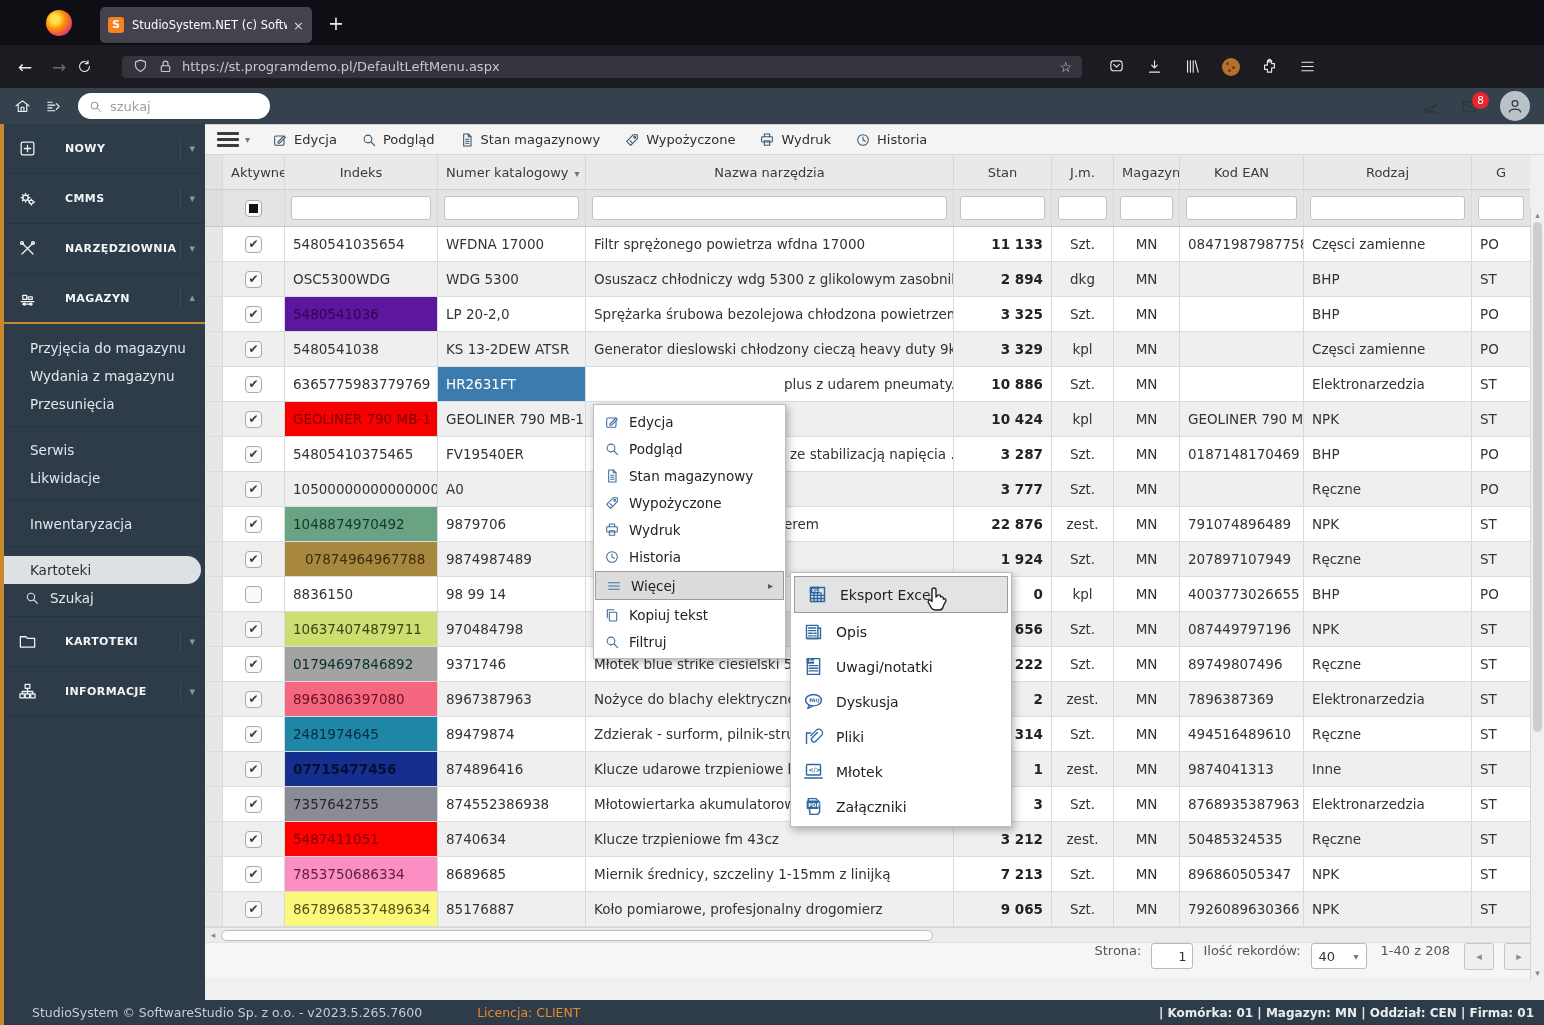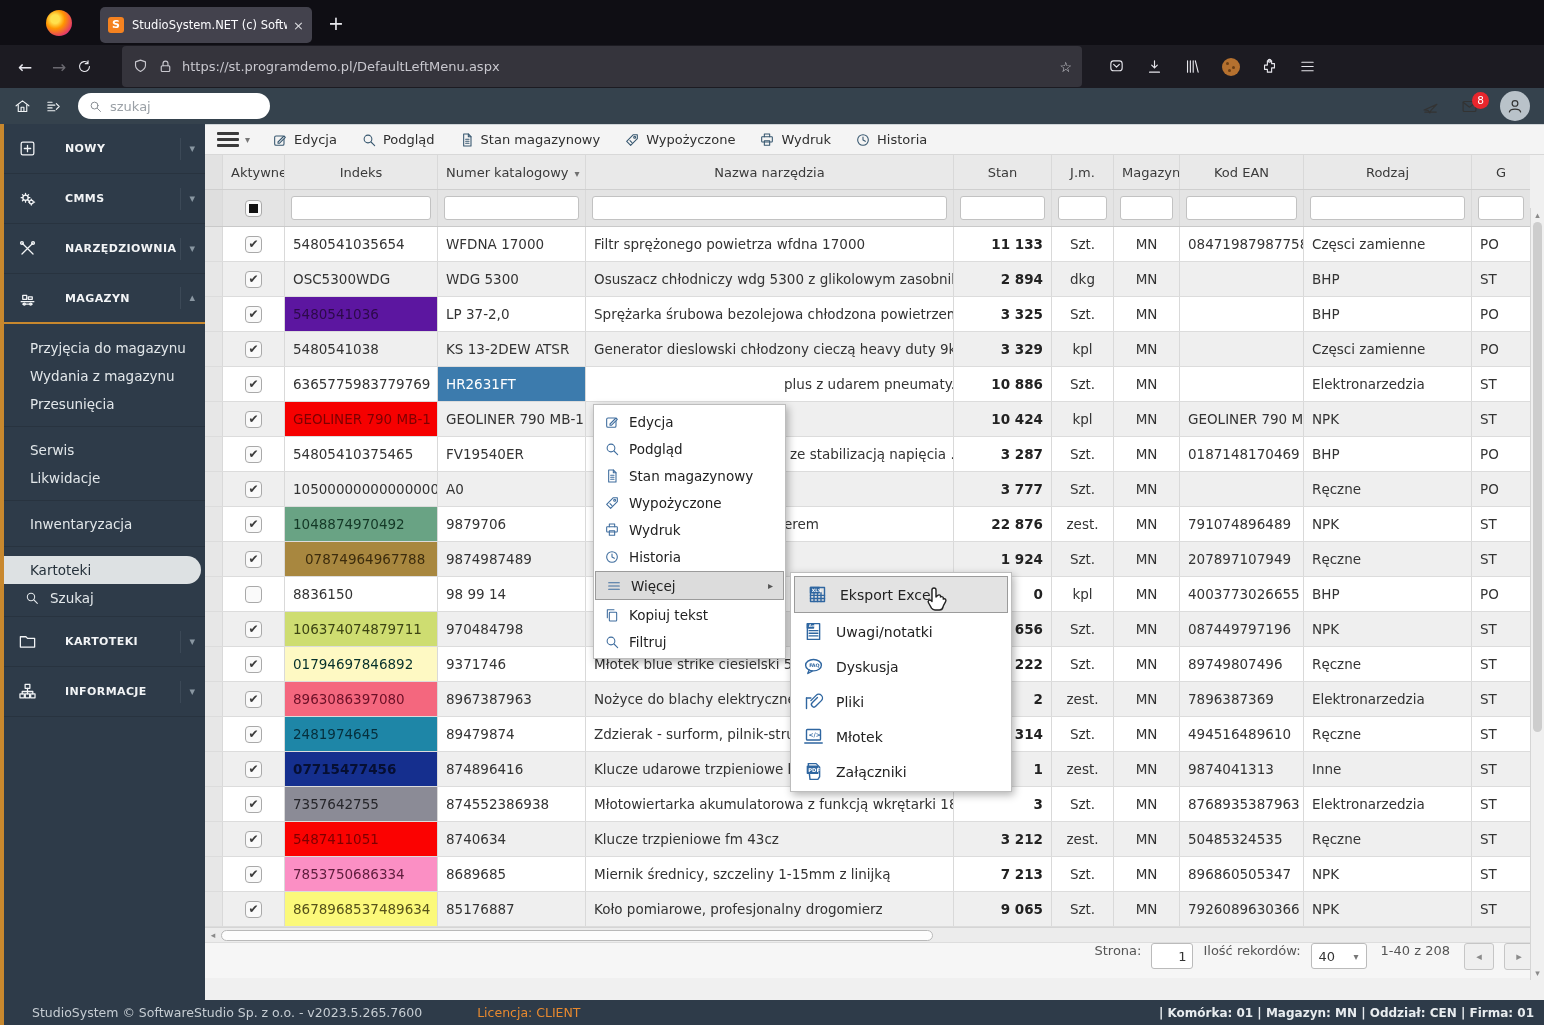--- a/index.html
+++ b/index.html
@@ -13,21 +13,21 @@
   .fx-logo { width:26px; height:26px; border-radius:50%; margin:0 28px 0 46px;
     background:radial-gradient(circle at 35% 35%,#ffe14d 0 18%,#ff9500 40%,#e3386a 75%,#7542e5 100%); }
   .tab { width:212px; height:36px; margin-top:5px; background:#43424d; border-radius:5px; display:flex; align-items:center; padding:0 8px; color:#fbfbfe; }
   .tab .fav { width:16px; height:16px; border-radius:3px; background:#f58220; color:#fff; font-size:11px; font-weight:bold; text-align:center; line-height:16px; margin-right:8px; }
   .tab .t-title { font-size:11.5px; white-space:nowrap; overflow:hidden; flex:1; }
   .tab .t-close { color:#d8d8dd; font-size:13px; margin-left:6px; }
   .newtab { color:#e8e8ee; font-size:19px; margin-left:16px; }
   .navbar { position:absolute; left:0; top:45px; width:1544px; height:43px; background:#1c1b22; display:flex; align-items:center; }
   .nav-ic { color:#e8e8ee; font-size:17px; width:34px; text-align:center; }
   .nav-ic.dim { color:#6a6970; }
-  .urlbar { height:41px; width:960px; margin-left:12px; background:#35343c; border-radius:4px; display:flex; align-items:center; padding:0 10px; color:#c9c8cf; }
+  .urlbar { height:22px; width:960px; margin-left:12px; background:#35343c; border-radius:4px; display:flex; align-items:center; padding:0 10px; color:#c9c8cf; }
   .urlbar .u-txt { font-size:13px; margin-left:8px; flex:1; }
   .urlbar .u-star { color:#d4d4da; font-size:14px; }
   .navright { display:flex; align-items:center; gap:21px; margin-left:26px; color:#e6e6ec; }
   .cookie { width:18px; height:18px; border-radius:50%; background:#b5712f; position:relative; }
   .cookie i { position:absolute; width:3px; height:3px; border-radius:50%; background:#6d3f14; }
 
   
   .appheader { position:absolute; left:0; top:88px; width:1544px; height:36px; background:#35424d; display:flex; align-items:center; }
   .ah-ic { margin-left:14px; color:#f0f3f5; }
   .searchpill { width:192px; height:26px; background:#fff; border-radius:13px; margin-left:16px; display:flex; align-items:center; padding:0 10px; }
@@ -472,21 +472,21 @@
           <div class="cell c-ean"></div>
           <div class="cell c-rodz">BHP</div>
           <div class="cell c-g">ST</div>
         </div>
         <div class="trow drow">
           <div class="cell c-lead"></div>
           <div class="cell c-akt">
             <span class="cb">✔</span>
           </div>
           <div class="cell c-idx" style="background: rgb(92, 22, 160); color: rgb(44, 10, 73);">5480541036</div>
-          <div class="cell c-cat">LP 37-2,0</div>
+          <div class="cell c-cat">LP 20-2,0</div>
           <div class="cell c-name">Sprężarka śrubowa bezolejowa chłodzona powietrzem ...</div>
           <div class="cell c-stan">3 325</div>
           <div class="cell c-jm">Szt.</div>
           <div class="cell c-mag">MN</div>
           <div class="cell c-ean"></div>
           <div class="cell c-rodz">BHP</div>
           <div class="cell c-g">PO</div>
         </div>
         <div class="trow drow alt">
           <div class="cell c-lead"></div>
@@ -621,21 +621,21 @@
           <div class="cell c-mag">MN</div>
           <div class="cell c-ean">087449797196</div>
           <div class="cell c-rodz">NPK</div>
           <div class="cell c-g">ST</div>
         </div>
         <div class="trow drow">
           <div class="cell c-lead"></div>
           <div class="cell c-akt">
             <span class="cb">✔</span>
           </div>
-          <div class="cell c-idx" style="background: #fef9c3; color: rgb(5, 48, 43);">01794697846892</div>
+          <div class="cell c-idx" style="background: #a3a3a3; color: rgb(5, 48, 43);">01794697846892</div>
           <div class="cell c-cat">9371746</div>
           <div class="cell c-name">Młotek blue strike ciesielski 57...</div>
           <div class="cell c-stan">8 222</div>
           <div class="cell c-jm">Szt.</div>
           <div class="cell c-mag">MN</div>
           <div class="cell c-ean">89749807496</div>
           <div class="cell c-rodz">Ręczne</div>
           <div class="cell c-g">ST</div>
         </div>
         <div class="trow drow alt">
@@ -867,20 +867,29 @@
           <rect x="4" y="4" width="10" height="6" fill="currentColor"></rect>
           <text x="5.5" y="9" font-size="5" fill="#fff" stroke="none" font-weight="bold">XLS</text>
           <path d="M4 13h16M4 16.5h16M8 10v10M12 10v10M16 10v10"></path>
         </svg>
       </span>
       <span>Eksport Excel</span>
     </div>
     <div class="sm-item">
       <span class="mi">
         <svg width="21" height="21" viewBox="0 0 24 24" fill="none" stroke="currentColor" stroke-width="1.6" stroke-linecap="round" stroke-linejoin="round">
+          <rect x="4" y="5" width="13" height="15"></rect>
+          <path d="M17 8h3v12H5M6.5 8h8M6.5 11h8M6.5 14h4M6.5 17h4M12.5 14h2.5M12.5 17h2.5"></path>
+        </svg>
+      </span>
+      <span>Opis</span>
+    </div>
+    <div class="sm-item">
+      <span class="mi">
+        <svg width="21" height="21" viewBox="0 0 24 24" fill="none" stroke="currentColor" stroke-width="1.6" stroke-linecap="round" stroke-linejoin="round">
           <rect x="5" y="3" width="14" height="18"></rect>
           <rect x="5" y="3" width="7" height="5" fill="currentColor"></rect>
           <text x="6.5" y="7.2" font-size="4.5" fill="#fff" stroke="none" font-weight="bold">A=</text>
           <path d="M7 11h10M7 14h10M7 17h10"></path>
         </svg>
       </span>
       <span>Uwagi/notatki</span>
     </div>
     <div class="sm-item">
       <span class="mi">

